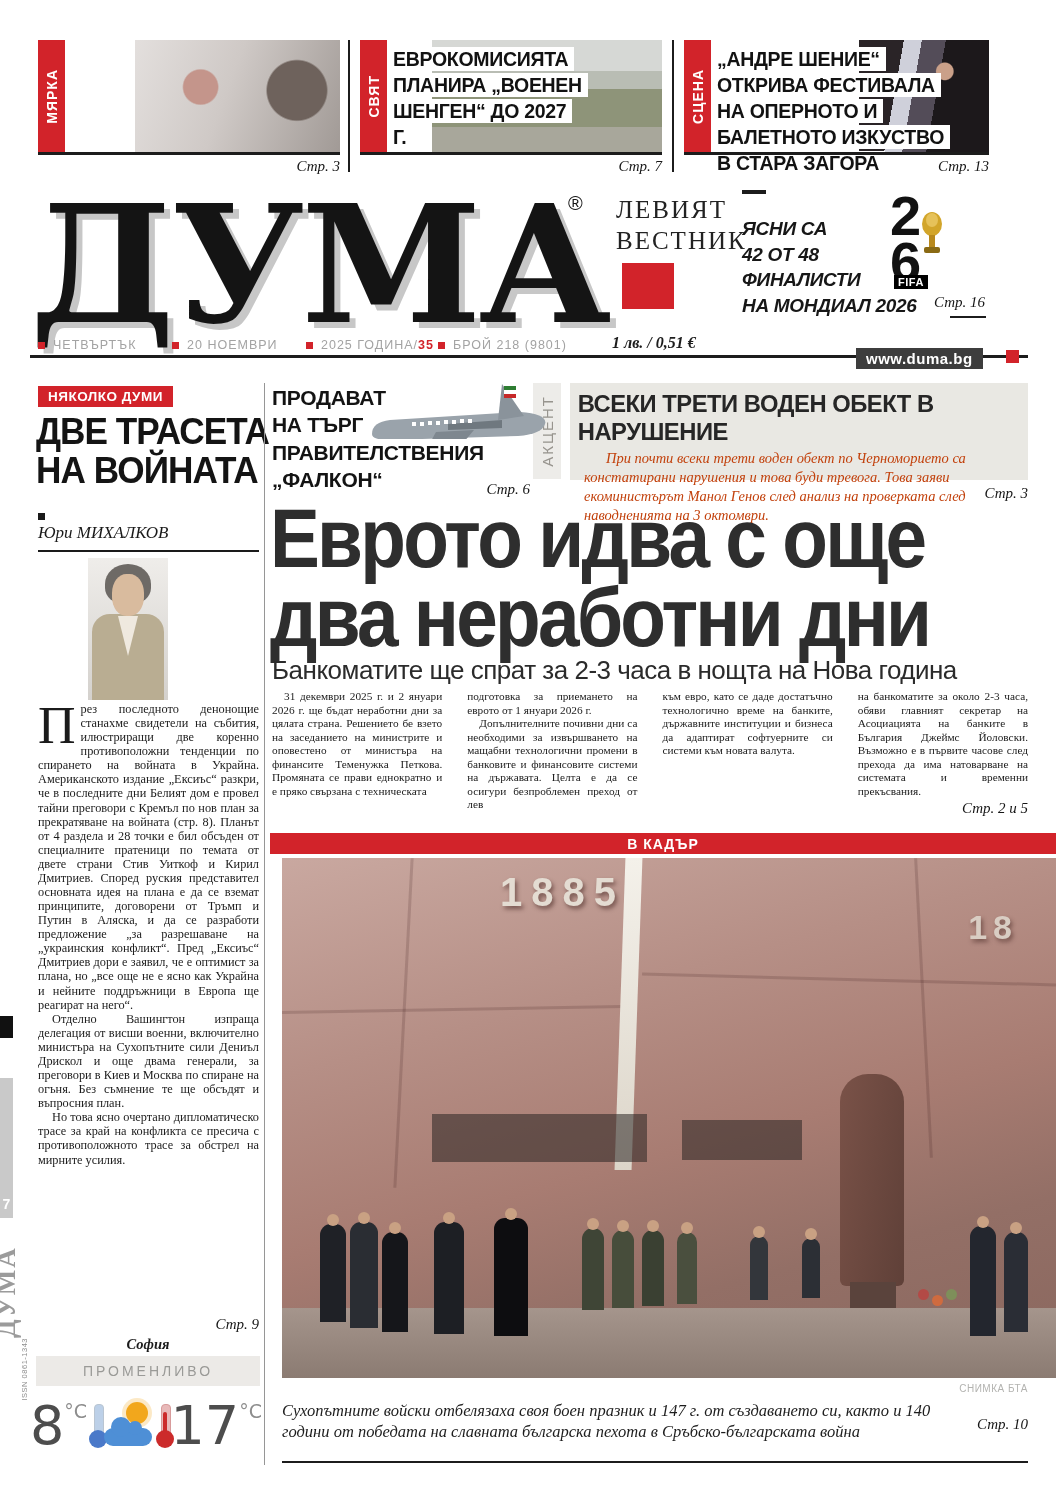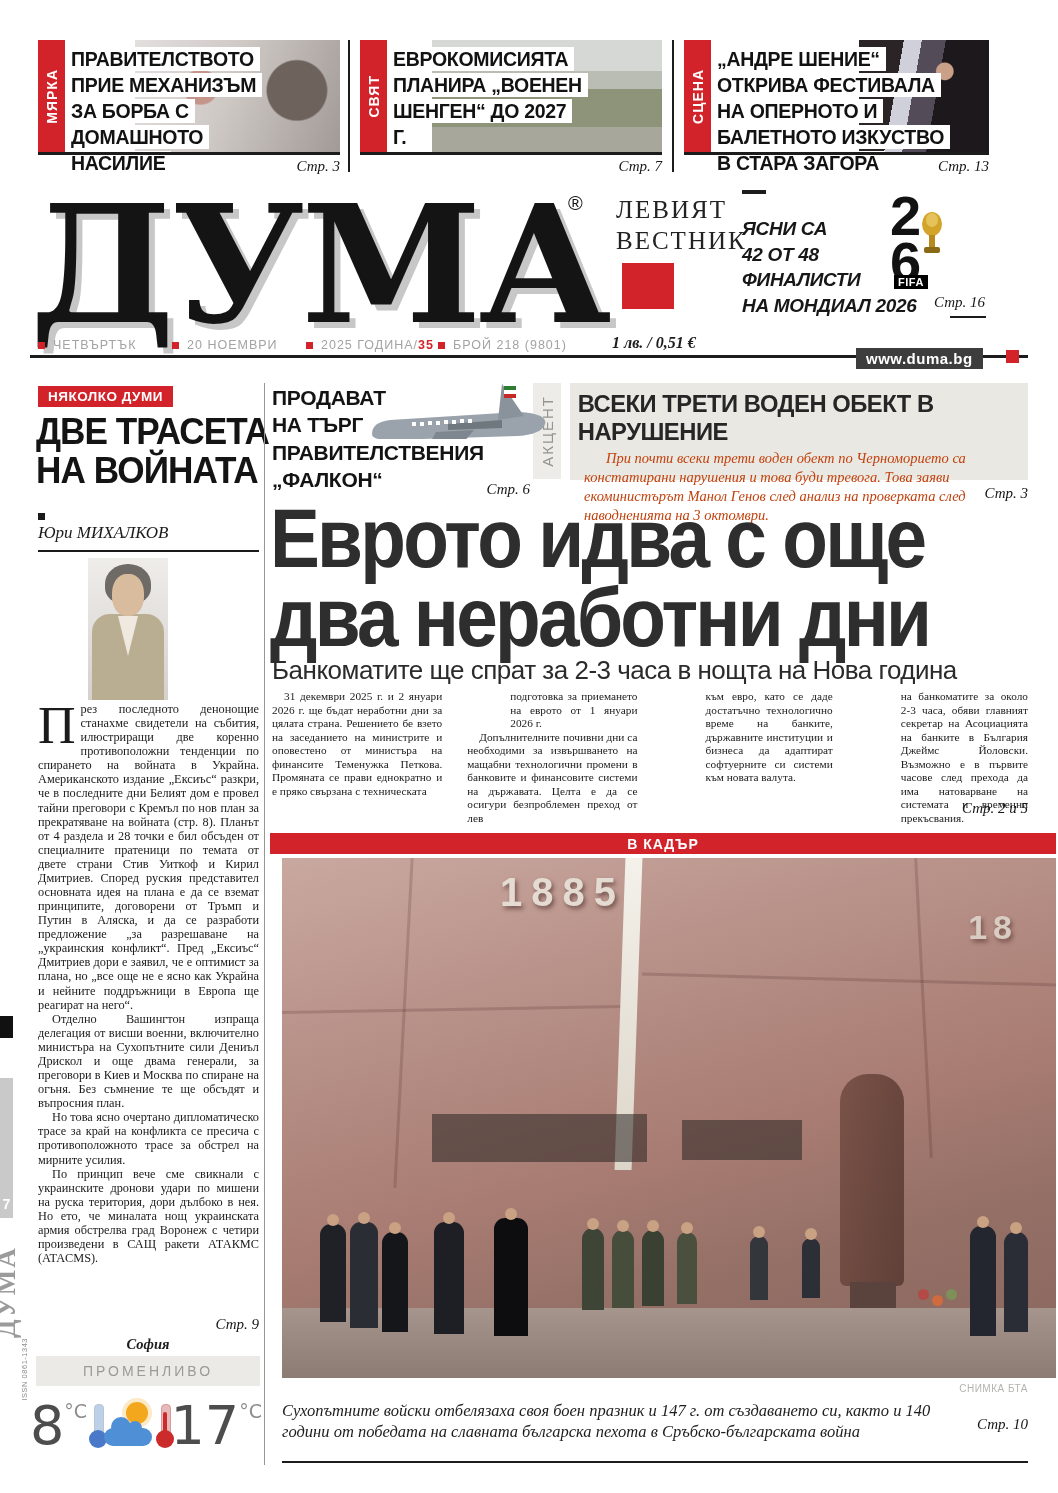--- a/index.html
+++ b/index.html
@@ -139,21 +139,21 @@
 
   
   .lead-title{left:270px;top:500px;font-weight:bold;font-size:83px;line-height:0.95;
               letter-spacing:-3px;color:#2e2e2e;transform:scaleX(0.9);transform-origin:0 0;
               white-space:nowrap;}
   .lead-sub{left:272px;top:655px;font-size:26px;letter-spacing:-0.5px;color:#2b2b2b;}
   .lead-cols{left:272px;top:690px;width:756px;display:flex;gap:25px;}
   .lead-col{width:179px;font-family:"Liberation Serif",serif;font-size:11.3px;line-height:1.2;
             text-align:justify;color:#1b1b1b;}
   .lead-col p{margin:0;text-indent:12px;}
-  .lead-col p.cont{text-indent:0;margin-left:43px;}
+  .lead-col p.cont{text-indent:0;}
   .lead-pgref{left:778px;top:800px;width:250px;}
 
   
   .kadar{left:270px;top:833px;width:786px;height:21px;background:#d2232a;display:flex;
          align-items:center;justify-content:center;}
   .kadar span{color:#fff;font-weight:bold;font-size:14px;letter-spacing:1px;}
   .bigphoto{left:282px;top:858px;width:774px;height:520px;overflow:hidden;
             background:linear-gradient(165deg,#c9a8a0 0%,#b68f86 30%,#a87c72 55%,#9370666 75%,#8a675e 100%);
             background:linear-gradient(165deg,#c9a8a0 0%,#b68f86 30%,#a87c72 55%,#936f66 75%,#8a675e 100%);}
   .slab-line{position:absolute;background:rgba(60,30,25,0.18);}
@@ -182,21 +182,20 @@
 </head>
 <body>
 
 <div class="page">
 
   <div class="abs tease" style="left:38px;width:302px;">
     <div class="t-photo ph1" style="width:205px;"></div>
     <div class="t-label">
         <span class="vtext">МЯРКА</span>
       </div>
-    <div class="t-title" style="width:212px;"><span>ПРАВИТЕЛСТВОТО ПРИЕ МЕХАНИЗЪМ ЗА БОРБА С ДОМАШНОТО НАСИЛИЕ</span></div>
   </div>
   <div class="abs rule t-rule" style="left:38px;width:302px;"></div>
   <div class="abs pgref t-pgref" style="left:38px;width:302px;">Стр. 3</div>
 
   <div class="abs vsep" style="left:348px;"></div>
 
   <div class="abs tease" style="left:360px;width:302px;">
     <div class="t-photo ph2" style="width:230px;"></div>
     <div class="t-label">
         <span class="vtext">СВЯТ</span>
@@ -270,21 +269,20 @@
     <div class="p-body"></div>
     <div class="p-shirt"></div>
     <div class="p-hair"></div>
     <div class="p-face"></div>
   </div>
 
   <div class="abs op-text">
     <p class="nofirst"><span class="dropcap serif">П</span><span>рез последното денонощие станахме свидетели на събития, илюстриращи две коренно противоположни тенденции по спирането на войната в Украйна. Американското издание „Ексиъс“ разкри, че в последните дни Белият дом е провел тайни преговори с Кремъл по нов план за прекратяване на войната (стр. 8). Планът от 4 раздела и 28 точки е бил обсъден от специалните пратеници по темата от двете страни Стив Уиткоф и Кирил Дмитриев. Според руския представител основната идея на плана е да се вземат принципите, договорени от Тръмп и Путин в Аляска, и да се разработи предложение „за разрешаване на „украинския конфликт“. Пред „Ексиъс“ Дмитриев дори е заявил, че е оптимист за плана, но „все още не е ясно как Украйна и нейните поддръжници в Европа ще реагират на него“.</span></p>
     <p>Отделно Вашингтон изпраща делегация от висши военни, включително министъра на Сухопътните сили Дениъл Дрискол и още двама генерали, за преговори в Киев и Москва по спиране на огъня. Без съмнение те ще обсъдят и въпросния план.</p>
     <p>Но това ясно очертано дипломатическо трасе за край на конфликта се пресича с противоположното трасе за обстрел на мирните усилия.</p>
-    <p>По принцип вече сме свикнали с украинските дронови удари по мишени на руска територия, дори дълбоко в нея. Но ето, че миналата нощ украинската армия обстрелва град Воронеж с четири произведени в САЩ ракети АТАКМС (ATACMS).</p>
   </div>
   <div class="abs pgref op-pgref">Стр. 9</div>
 
   <div class="abs w-city">София</div>
   <div class="abs w-box">
       <span>ПРОМЕНЛИВО</span>
     </div>
   <div class="abs w-row">
     <div class="w-temp"><span>8</span><span class="w-deg">°C</span></div>
     <div class="thermo blue">

